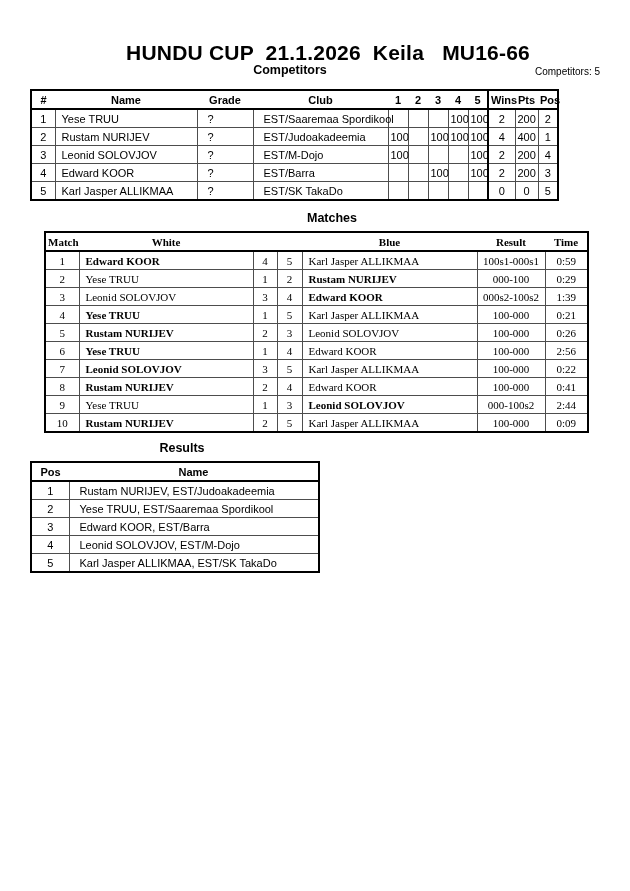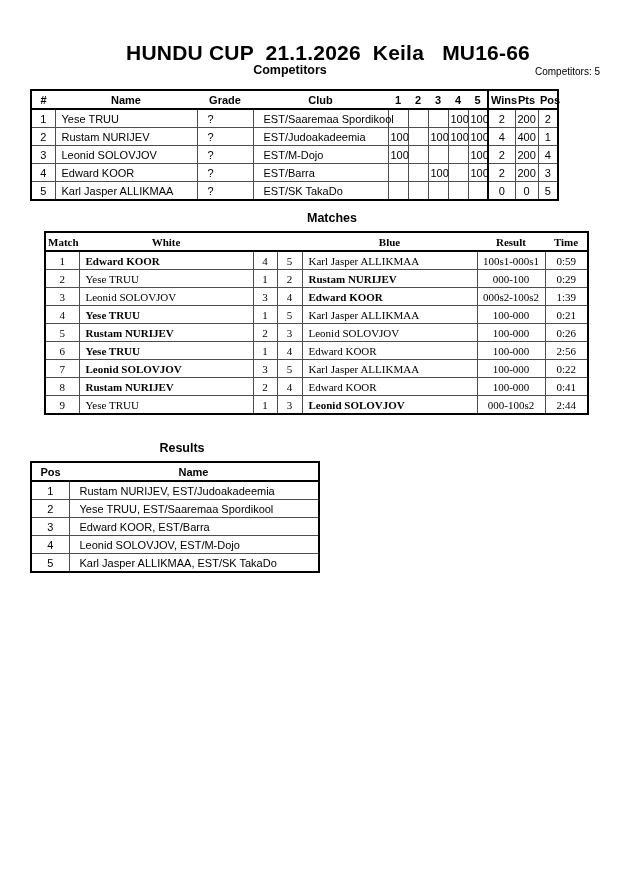--- a/index.html
+++ b/index.html
@@ -288,20 +288,29 @@
       </tr>
       <tr>
         <td>9</td>
         <td class="l nw">Yese TRUU</td>
         <td>1</td>
         <td>3</td>
         <td class="l nw bold">Leonid SOLOVJOV</td>
         <td>000-100s2</td>
         <td>2:44</td>
       </tr>
+      <tr>
+        <td>10</td>
+        <td class="l nw bold">Rustam NURIJEV</td>
+        <td>2</td>
+        <td>5</td>
+        <td class="l nw">Karl Jasper ALLIKMAA</td>
+        <td>100-000</td>
+        <td>0:09</td>
+      </tr>
     </tbody>
 </table>
 
 <div class="abs section-heading" id="heading-results">Results</div>
 
 <table class="abs" id="results-table">
   <colgroup>
     <col style="width:38px">
       <col style="width:250px">
   </colgroup>

